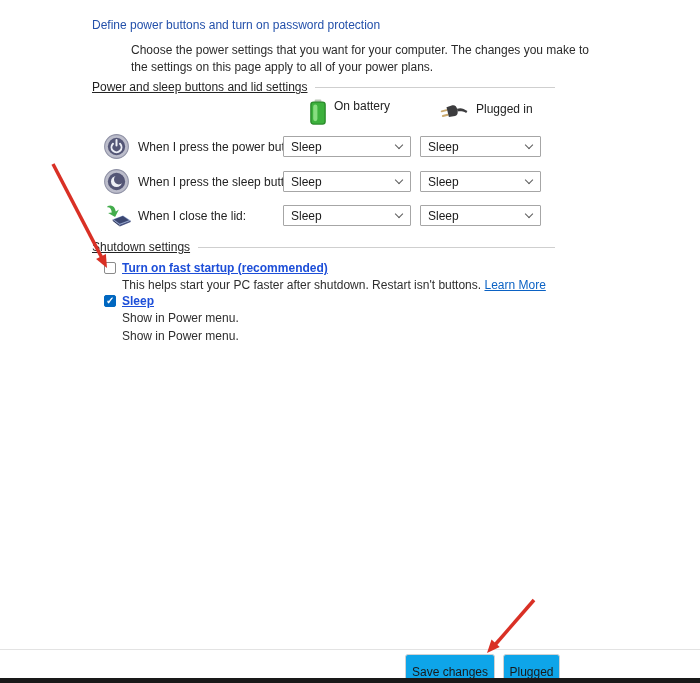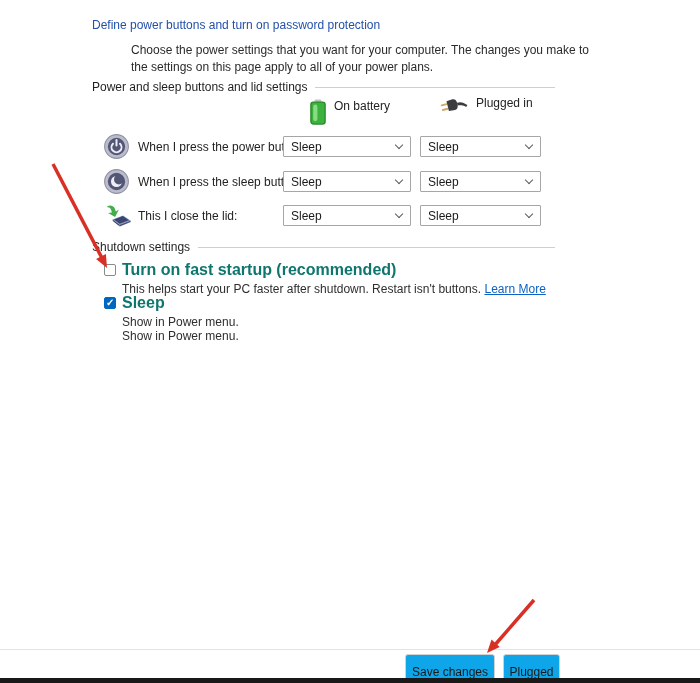--- a/index.html
+++ b/index.html
@@ -17,21 +17,21 @@
     left:92px; top:18px; width:480px;
     font-size:12px; color:#2350aa; font-weight:400;
   }
   .page-desc {
     left:92px; top:42px; width:468px;
     font-size:12px; line-height:1.45; color:#2b2b2b;margin-left:39px;
   }
 
   .group-header {
     display:flex; align-items:center; gap:8px;
-    left:92px; width:463px; height:14px;
+    left:92px; width:463px; height:14px;text-decoration:underline;
   }
   .group-header .gh-label { font-size:12px; color:#1f1f1f; white-space:nowrap; }
   .group-header .gh-rule { flex:1; border-top:1px solid #cfcfcf; height:0; }
 
   .col-head { display:flex; align-items:flex-start; gap:8px; }
   .col-label { font-size:12px; color:#232323; white-space:nowrap; }
 
   .setting-row { left:104px; width:452px; height:24px; }
   .row-icon { position:absolute; left:0; top:-2px; }
   .row-label { position:absolute; left:34px; top:4px; font-size:12px; color:#232323; white-space:nowrap; }
@@ -56,21 +56,21 @@
   .checkbox {
     width:12px; height:12px; flex:0 0 12px;
     border:1px solid #8a8a8a; border-radius:2px; background:#fff;
     position:relative; cursor:pointer;
   }
   .checkbox.checked { background:#0067c0; border-color:#0067c0; }
   .checkbox.checked::after {
     content:"✓"; position:absolute; left:1px; top:-1px;
     font-size:10px; color:#ffffff; font-weight:700;
   }
-  .opt-label { font-size:16px; font-weight:700; color:#0f766e; }
+  .opt-label { font-size:12px; font-weight:700; color:#1d4ed8;text-decoration:underline; }
   .opt-desc { margin:3px 0 0 18px; font-size:12px; color:#2e2e2e; }
   .learn-link { color:#0b62c4; text-decoration:underline; cursor:pointer; }
 
   .footer-sep { left:0; top:649px; width:700px; border-top:1px solid #e3e3e3; }
   .btn {
     position:absolute; top:654px; height:36px;
     background:#0ea5e9; border:1px solid #d2d2d2; border-radius:3px;
     font-size:12px; color:#1a1a1a; font-family:"Liberation Sans", sans-serif;
     display:flex; align-items:center; justify-content:center; cursor:pointer;
   }
@@ -95,21 +95,21 @@
 <div class="abs col-head" style="left:310px; top:99px;">
   <span>
     <svg width="16" height="26" viewBox="0 0 16 26">
       <rect x="4.6" y="0.6" width="6.8" height="3.6" rx="1.2" fill="#b9c7b6"></rect>
       <rect x="0.9" y="3.1" width="14.2" height="22" rx="2.6" fill="#3db13d" stroke="#2c8c2c" stroke-width="1.4"></rect>
       <rect x="3.2" y="5.6" width="4.2" height="16.6" rx="2.1" fill="#90e287" opacity="0.9"></rect>
     </svg>
   </span>
   <span class="col-label">On battery</span>
 </div>
-<div class="abs col-head" style="left:440px; top:96px;">
+<div class="abs col-head" style="left:440px; top:102px;">
   <span>
     <svg width="28" height="19" viewBox="0 0 28 19">
       <g transform="rotate(-14 14 9)">
         <rect x="1" y="5.4" width="7" height="1.9" rx="0.95" fill="#caa96d"></rect>
         <rect x="1" y="10.2" width="7" height="1.9" rx="0.95" fill="#caa96d"></rect>
         <path d="M7.6 3.6 L13.8 3.1 C16.4 3.3 17.6 5 17.6 8.6 C17.6 12.2 16.4 13.9 13.8 14.1 L7.6 13.6 Z" fill="#3c3c3e"></path>
         <path d="M17.4 7.6 C21.8 7.1 23.8 9.1 27 12.2 L25.4 13.8 C22.3 11.2 20.3 10.7 17.4 10.3 Z" fill="#3c3c3e"></path>
       </g>
     </svg>
   </span>
@@ -161,21 +161,21 @@
 <div class="abs setting-row" style="top:205px;">
   <span class="row-icon" style="top:-1px;">
     <svg width="28" height="24" viewBox="0 0 28 24">
       <path d="M3.6 2 C8 0.4 10.9 2.4 11.8 7.4 L14.9 5.6 L11.1 13 L4.1 9.1 L7.8 8.5 C7.1 4.7 5.9 3.1 3.2 3.4 Z" fill="#43ad4c"></path>
       <path d="M8.5 15.4 L19 11.4 L26.6 16.4 L15.5 20.7 Z" fill="#8ea2cf"></path>
       <path d="M8.5 15.4 L15.5 20.7 L15.8 22.5 L8.8 17.1 Z" fill="#303a61"></path>
       <path d="M15.5 20.7 L26.6 16.4 L26.7 18 L15.8 22.5 Z" fill="#485381"></path>
       <path d="M9.8 15.5 L18.9 12.1 L25 16.2 L15.7 19.8 Z" fill="#3b4670"></path>
     </svg>
   </span>
-  <span class="row-label">This I close the lid:</span>
+  <span class="row-label">When I close the lid:</span>
   <div class="dropdown dd-1">
     <span class="dd-value">Sleep</span>
     <span class="chevron"></span>
   </div>
   <div class="dropdown dd-2">
     <span class="dd-value">Sleep</span>
     <span class="chevron"></span>
   </div>
 </div>
 

